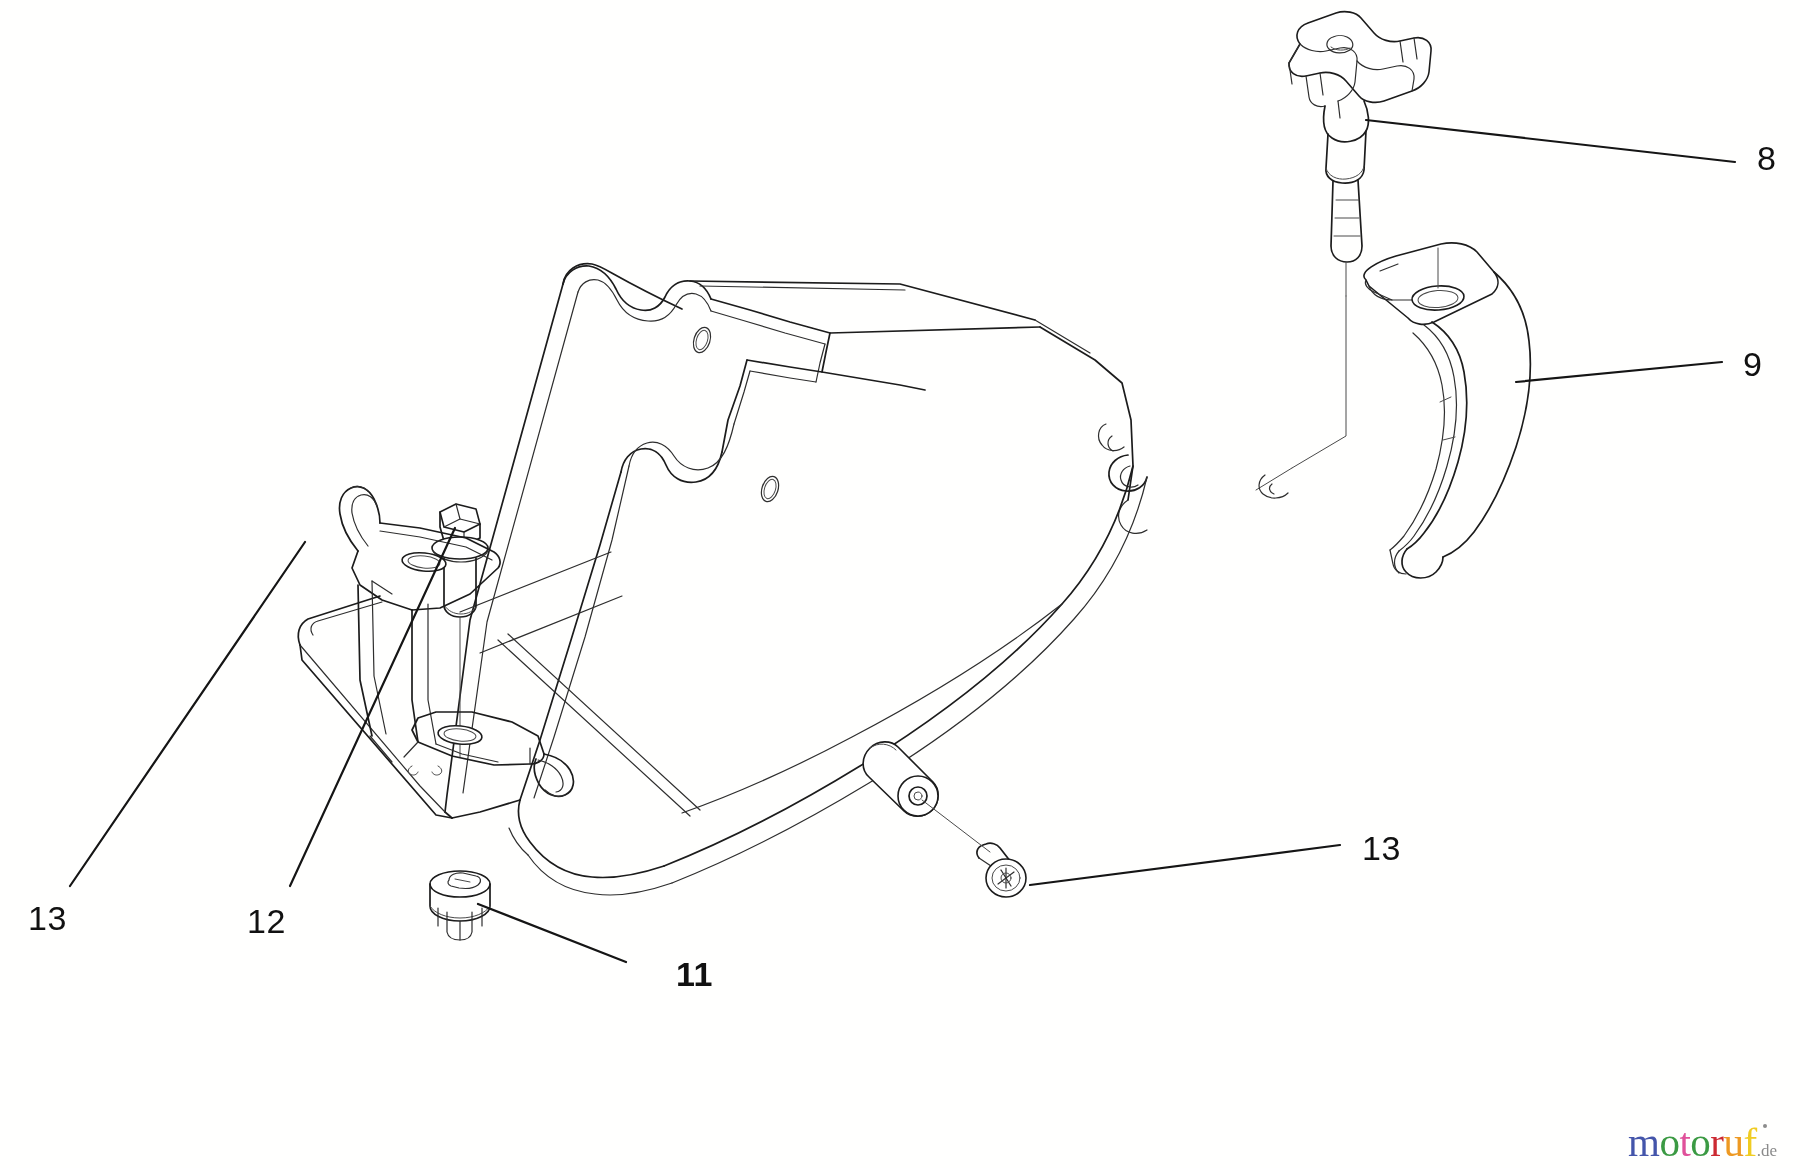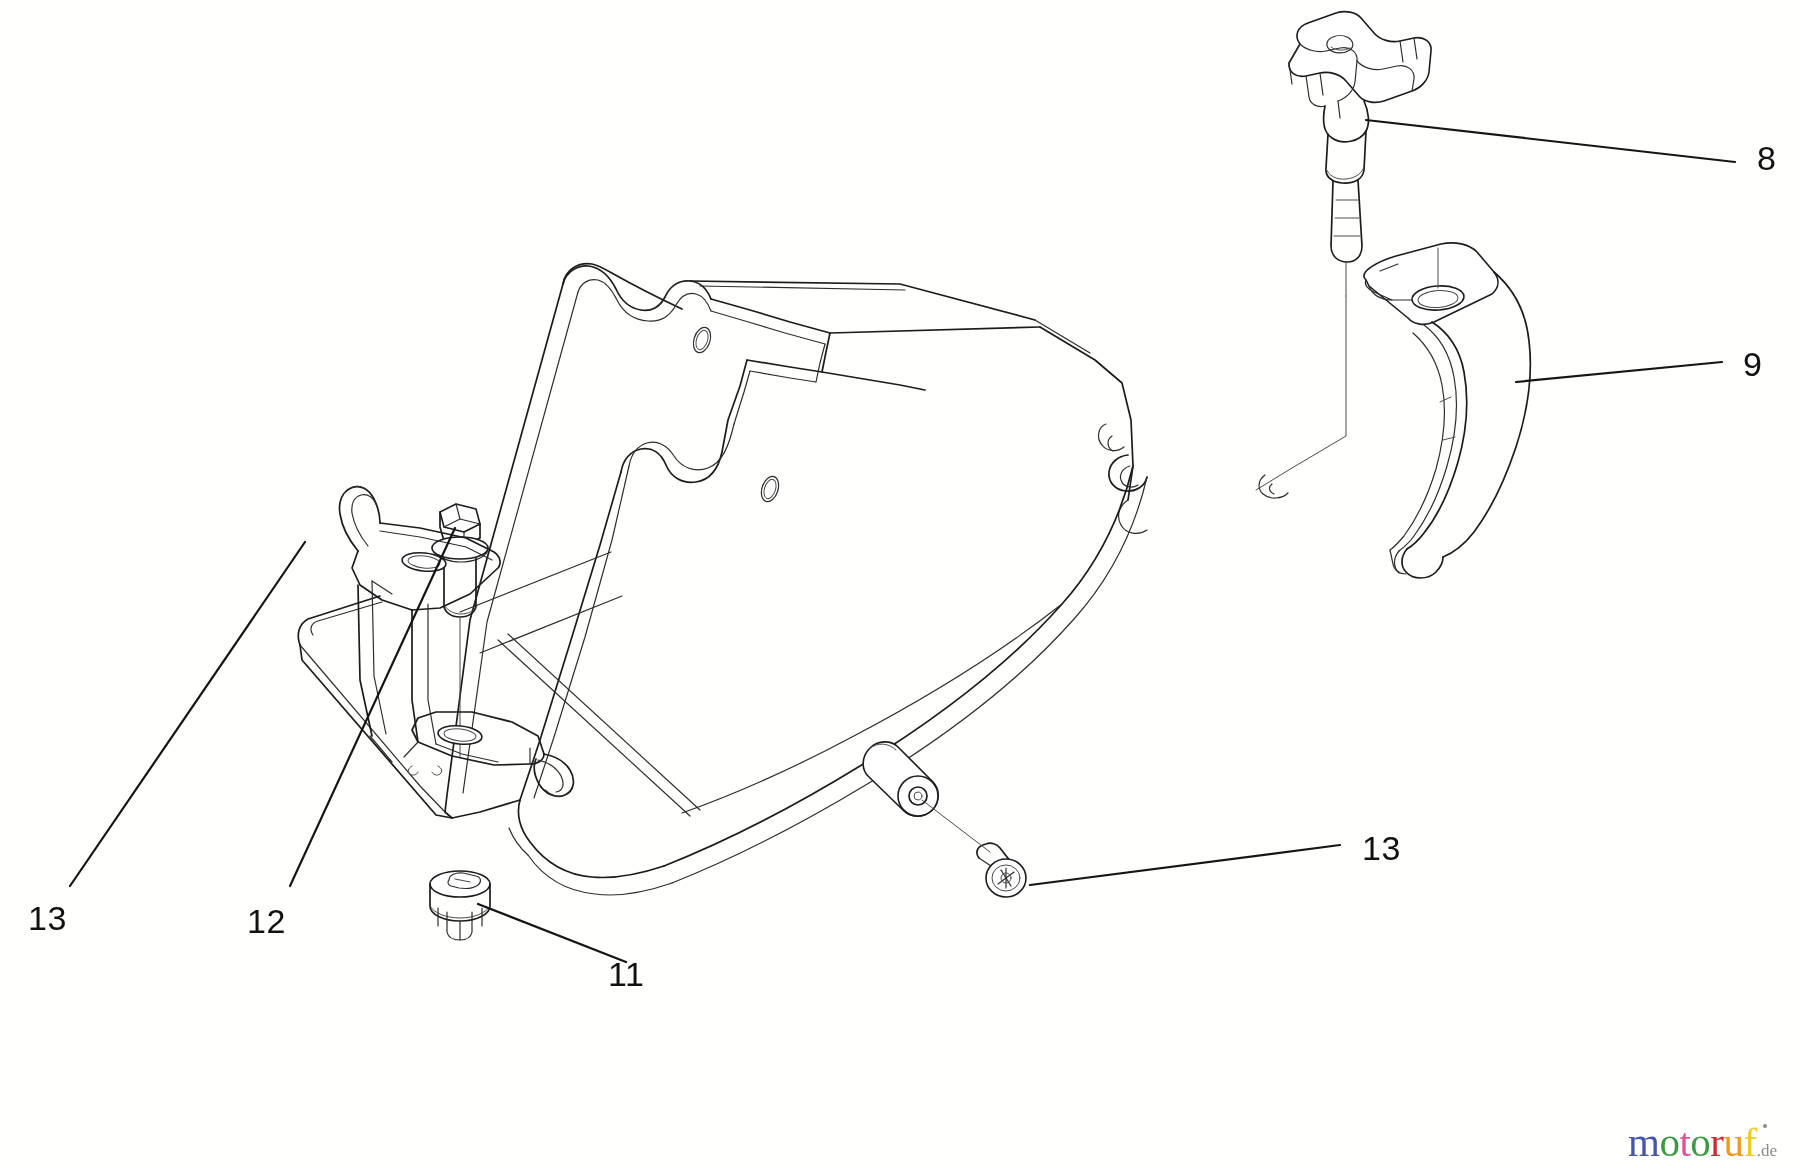--- a/index.html
+++ b/index.html
@@ -435,21 +435,21 @@
       <line class="leader" x1="1030" y1="885" x2="1340" y2="845"></line>
       <line class="leader" x1="478" y1="904" x2="626" y2="962"></line>
       <line class="leader" x1="455" y1="528" x2="290" y2="886"></line>
       <line class="leader" x1="305" y1="542" x2="70" y2="886"></line>
     </g>
   </svg>
 
   <div class="callout" style="left:1757px; top:141px;">8</div>
   <div class="callout" style="left:1743px; top:347px;">9</div>
   <div class="callout" style="left:1362px; top:831px;">13</div>
-  <div class="callout" style="left:608px;  top:957px;">11</div>
+  <div class="callout" style="left:676px;  top:957px;font-weight:bold;">11</div>
   <div class="callout" style="left:247px;  top:904px;">12</div>
   <div class="callout" style="left:28px;   top:901px;">13</div>
 
   <div id="watermark">
     <span class="wm-ch" style="color:#4455aa;">m</span><span class="wm-ch" style="color:#3b9a43;">o</span><span class="wm-ch" style="color:#e0519a;">t</span><span class="wm-ch" style="color:#3b9a43;">o</span><span class="wm-ch" style="color:#cc2a32;">r</span><span class="wm-ch" style="color:#ee9922;">u</span><span class="wm-ch" style="color:#f0cc22;">f</span><span class="wm-tld" style="color:#8a8a8a;">.de</span>
   </div>
   <div class="dot-accent" style="left:1763px; top:1124px;"></div>
 
 </div>
 

